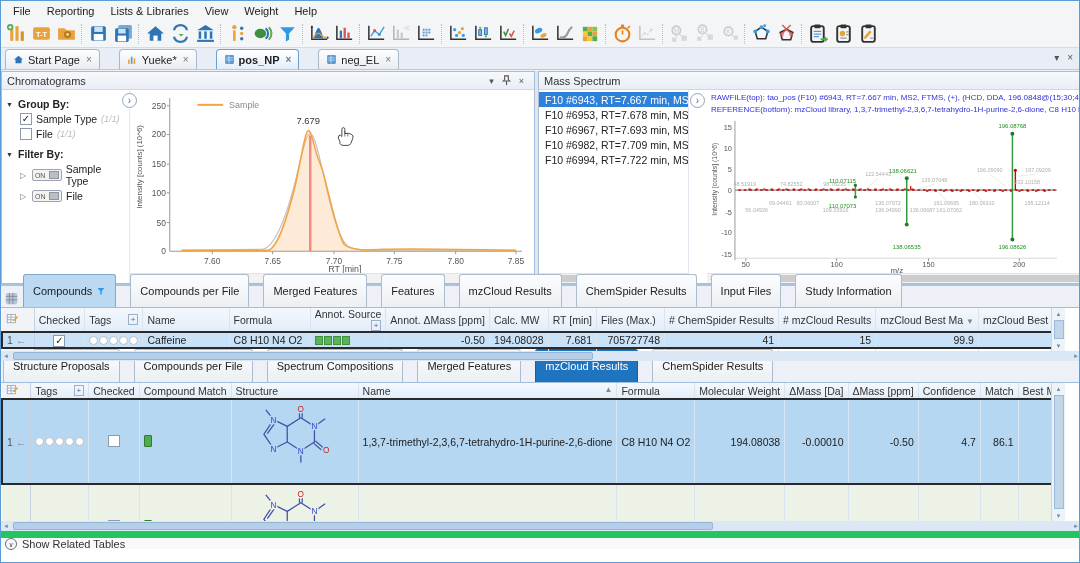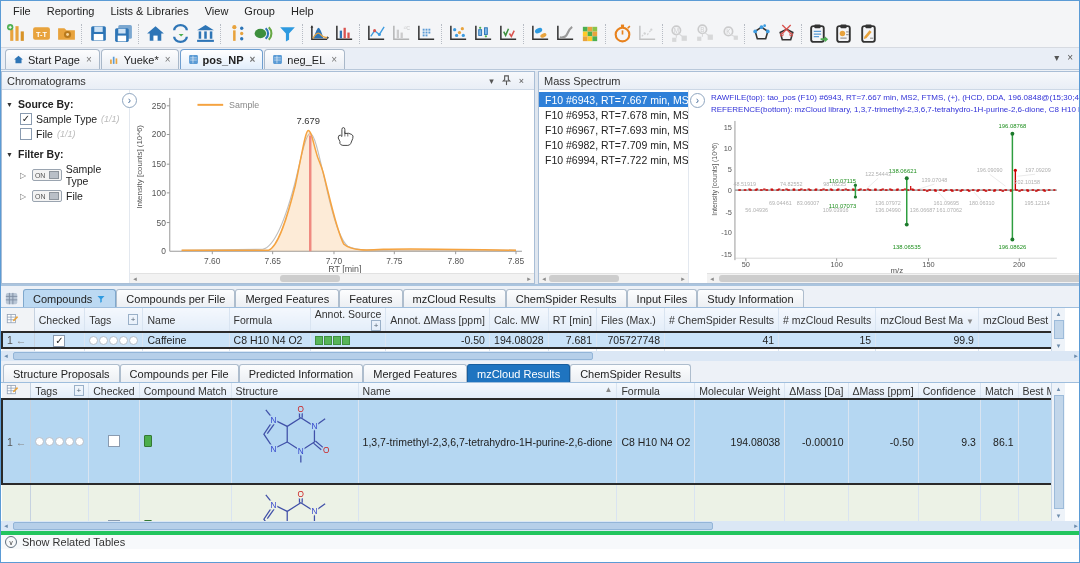--- a/index.html
+++ b/index.html
@@ -7,21 +7,21 @@
 .app{position:relative;width:1080px;height:563px;background:#eef2f7;font-size:11px;color:#222;border:1px solid #5b9bd5;overflow:hidden}
 
 .menubar{height:19px;background:#f4f5f7;display:flex;align-items:center;padding:0 4px}
 .menubar span{padding:2px 8px;cursor:default}
 .toolbar{height:28px;background:#f4f5f7;border-bottom:1px solid #d6dae1;display:flex;align-items:center;padding:0 3px}
 .ti{width:25px;height:23px;padding:1px 2px;display:flex;align-items:center;justify-content:center}
 .tsep{width:3px;height:20px;border-left:1px dotted #b7bcc4;margin:0 2px}
 .dim{opacity:.45;filter:grayscale(1)}
 
 .doctabs{height:22px;background:#e9eef6;display:flex;align-items:flex-end;padding:1px 4px 0 4px;border-bottom:1px solid #b9c8da;position:relative}
-.dtab{display:flex;align-items:center;gap:4px;height:20px;padding:8px 7px;margin-right:1px;border:1px solid #a9b8c9;border-bottom:none;border-radius:4px 4px 0 0;background:linear-gradient(#fdfdfe,#e9edf3);white-space:nowrap}
+.dtab{display:flex;align-items:center;gap:4px;height:20px;padding:8px 7px;margin-right:19px;border:1px solid #a9b8c9;border-bottom:none;border-radius:4px 4px 0 0;background:linear-gradient(#fdfdfe,#e9edf3);white-space:nowrap}
 .dtab.active{background:linear-gradient(#ffffff,#e2eefb);border-color:#6f9ecf;font-weight:bold}
 .dtab .x{color:#777;font-size:10px;margin-left:2px}
 .dt-right{position:absolute;right:6px;top:4px;color:#555;font-size:10px;display:flex;gap:8px}
 
 .workspace{position:absolute;top:70px;left:0;width:1080px;height:213px;display:flex;gap:3px;background:#dfe6ef}
 .panel{background:#fff;border:1px solid #a9bed6;display:flex;flex-direction:column}
 .phead{height:18px;background:linear-gradient(#f6f8fb,#e9eef6);border-bottom:1px solid #cdd8e6;display:flex;align-items:center;padding:0 5px;color:#333;flex:none}
 .phead .sp{flex:1}
 .phbtn{width:15px;text-align:center;color:#555;font-size:9px;cursor:default}
 .pbody{flex:1;display:flex;min-height:0;position:relative}
@@ -48,21 +48,21 @@
 .mslist{width:150px;border-right:1px solid #e3e8ef;display:flex;flex-direction:column}
 .msitems{flex:1;padding-top:2px;overflow:hidden}
 .msitem{height:15px;display:flex;align-items:center;gap:3px;padding:0 3px;white-space:nowrap;font-size:10.5px}
 .msitem.sel{background:#2f80d8;color:#fff}
 .msbtncol{width:18px;position:relative;flex:none}
 .msmain{flex:1;display:flex;flex-direction:column;min-width:0}
 .mshead{height:27px;overflow:hidden;color:#3232d8;font-size:8px;line-height:12px;white-space:nowrap;padding:2px 12px 0 4px;position:relative}
 
 .dock{position:absolute;top:283px;left:0;width:1080px;height:278px;background:#fff;border-top:2px solid #aac4de}
 .tstrip{height:22px;background:#edf1f7;display:flex;align-items:flex-end;padding:2px 2px 0 2px;border-bottom:1px solid #9fbedd}
-.ttab{height:18px;display:flex;align-items:center;gap:4px;padding:0 9px;margin-right:0;border:1px solid #aebdcd;border-bottom:none;border-radius:3px 3px 0 0;background:linear-gradient(#fcfdfe,#eceff3);white-space:nowrap;cursor:default}
+.ttab{height:33px;display:flex;align-items:center;gap:4px;padding:0 9px;margin-right:14px;border:1px solid #aebdcd;border-bottom:none;border-radius:3px 3px 0 0;background:linear-gradient(#fcfdfe,#eceff3);white-space:nowrap;cursor:default}
 .ttab.activeblue{background:#bcd9f2;border-color:#7fa8cd}
 .ttab.activesolid{background:#1f74c0;border-color:#185e9e;color:#fff}
 .gridicon{width:14px;height:14px;margin:0 4px 1px 2px}
 table{border-collapse:collapse;table-layout:fixed;font-size:10.5px}
 th,td{border-right:1px solid #d9e4f1;border-bottom:1px solid #d3dfee;padding:0 4px;overflow:hidden;white-space:nowrap;font-weight:normal;text-align:left}
 thead th{background:linear-gradient(#f4f8fd,#e3edf9);border-bottom:1px solid #aac4de;color:#333;height:16px}
 .rowhdr{background:#f1f3f6;border-right:1px solid #c6d2e0;color:#555}
 .num{text-align:right}
 .twrap{overflow:hidden;position:relative}
 tr.sel td{background:#c9e2f8;border-top:2px solid #2a2a2a;border-bottom:2px solid #2a2a2a}
@@ -70,37 +70,37 @@
 tr.relsel td{background:#b5d7f2;border-top:2px solid #2a2a2a;border-bottom:2px solid #2a2a2a}
 tr.relsel td:first-child{border-left:2px solid #2a2a2a}
 tr.greenrow td{background:#ecf2e6}
 .tagdots{display:flex;gap:1px}
 .tagdots i{width:9px;height:9px;border:1px solid #b7bfc9;border-radius:50%;background:#fff}
 .annot{display:flex;gap:1px}
 .annot i{width:8px;height:9px;border:1px solid #3f8f3f;background:#58b558}
 .cmatch{width:8px;height:12px;background:#4cae4c;border:1px solid #357935;border-radius:1px}
 .relbar{height:15px;display:flex;align-items:center;gap:5px;padding:0 4px;background:#fafbfc;border-top:1px solid #dde3ea;border-bottom:1px solid #dde3ea;color:#333}
 .cir{width:12px;height:12px;border:1px solid #61707f;border-radius:50%;font-size:7px;line-height:11px;text-align:center;color:#444}
-.showbar{height:18px;display:flex;align-items:center;gap:5px;padding:0 4px;background:#f7f9fb;border-top:4px solid #22c55e;color:#333}
+.showbar{height:18px;display:flex;align-items:center;gap:5px;padding:0 4px;background:#f7f9fb;border-top:7px solid #22c55e;color:#333}
 .tvscroll{position:absolute;right:0;width:14px;background:#eef3f9;border-left:1px solid #c8d6e6;display:flex;flex-direction:column;align-items:center}
 .tvs-ar{height:11px;color:#6d8cab;font-size:7px;line-height:11px}
 .tvthumb{width:10px;background:#c2d6ea;border:1px solid #9cbbda;flex:1;margin:1px 0}
 svg text{font-family:"Liberation Sans",sans-serif}
 </style>
 </head>
 <body>
 
 <div class="app">
 
   <div class="menubar">
     <span>File</span>
     <span>Reporting</span>
     <span>Lists &amp; Libraries</span>
     <span>View</span>
-    <span>Group</span>
+    <span>Weight</span>
     <span>Help</span>
   </div>
 
   <div class="toolbar">
     <svg class="ti" viewBox="0 0 20 20">
         <rect x="4" y="6" width="3" height="11" fill="#e8a33d"></rect>
         <rect x="9" y="3" width="3" height="14" fill="#e8a33d"></rect>
         <rect x="14" y="8" width="3" height="9" fill="#d89327"></rect>
         <circle cx="4" cy="4" r="3" fill="#4caf50"></circle>
         <path d="M4 2.5v3M2.5 4h3" stroke="#fff" stroke-width="1"></path>
@@ -361,21 +361,21 @@
         <svg class="phbtn" width="9" height="11" viewBox="0 0 10 12">
             <path d="M3 1h4v4l1.5 1.5h-7L3 5z" fill="none" stroke="#555" stroke-width="1.2"></path>
             <path d="M5 6.5V11" stroke="#555" stroke-width="1.2"></path>
           </svg>
         <span class="phbtn">×</span>
       </div>
       <div class="pbody">
         <div class="cside">
           <div class="crow">
               <span class="tri">▼</span>
-              <span class="bld">Source By:</span>
+              <span class="bld">Group By:</span>
             </div>
           <div class="crow ind">
             <span class="cb">✓</span>
             <span>Sample Type</span>
             <span class="cnt">(1/1)</span>
           </div>
           <div class="crow ind">
             <span class="cb"></span>
             <span>File</span>
             <span class="cnt">(1/1)</span>
@@ -781,21 +781,21 @@
 
 
     <div class="tstrip">
       <div class="ttab">
           <span>Structure Proposals</span>
         </div>
       <div class="ttab">
           <span>Compounds per File</span>
         </div>
       <div class="ttab">
-          <span>Predicted Information</span>
+          <span>Spectrum Compositions</span>
         </div>
       <div class="ttab">
           <span>Merged Features</span>
         </div>
       <div class="ttab activesolid">
           <span>mzCloud Results</span>
         </div>
       <div class="ttab">
           <span>ChemSpider Results</span>
         </div>
@@ -876,21 +876,21 @@
                   <text x="66" y="6">O</text>
                     <text x="92" y="48">O</text>
                 </g>
               </svg>
             </td>
             <td>1,3,7-trimethyl-2,3,6,7-tetrahydro-1H-purine-2,6-dione</td>
             <td>C8 H10 N4 O2</td>
             <td class="num">194.08038</td>
             <td class="num">-0.00010</td>
             <td class="num">-0.50</td>
-            <td class="num">9.3</td>
+            <td class="num">4.7</td>
             <td class="num">86.1</td>
             <td class="num">89.6</td>
 
           </tr>
           <tr class="greenrow" style="height:85px">
             <td class="rowhdr" style="vertical-align:middle"><span>2</span> <span style="color:#888">←</span></td>
             <td></td>
             <td style="text-align:center"><span class="cb" style="display:inline-block"></span></td>
             <td><span class="cmatch" style="display:inline-block"></span></td>
             <td style="text-align:center">

